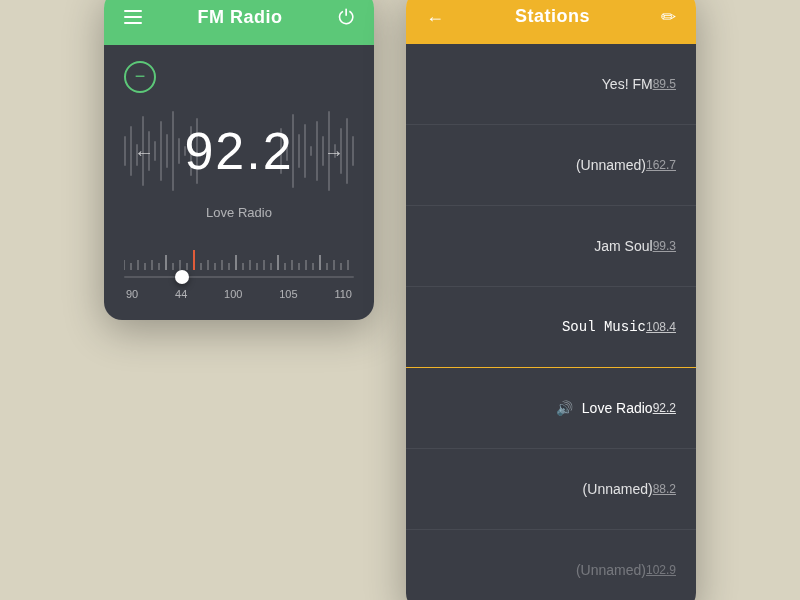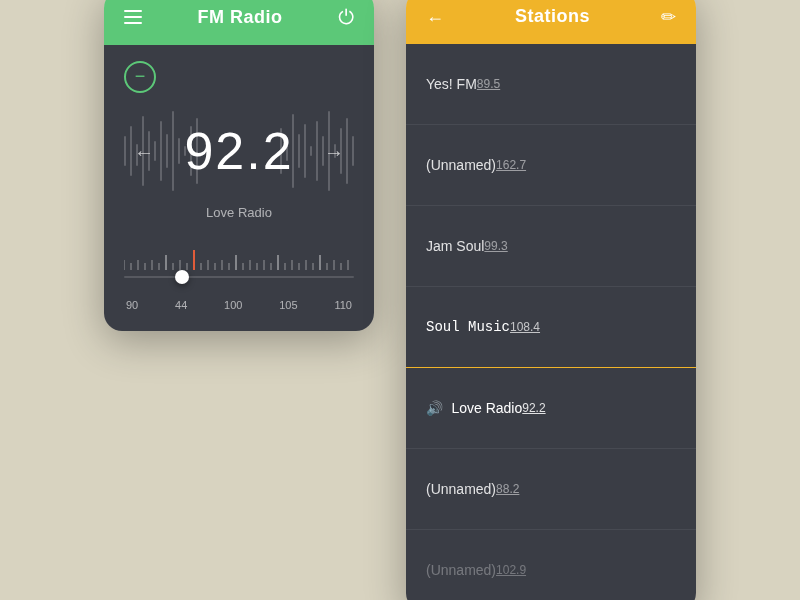--- a/index.html
+++ b/index.html
@@ -124,21 +124,21 @@
       gap: 5px;
       height: 30px;
       position: relative;
       margin-bottom: 8px;
     }
 
     .freq-labels {
       display: flex;
       justify-content: space-between;
       padding: 0 2px;
-      margin-top: 15px;
+      margin-top: 4px;
     }
 
     .freq-label {
       color: rgba(255,255,255,0.6);
       font-size: 11px;
     }
 
     
     .stations-card {
       width: 290px;
@@ -168,21 +168,21 @@
       cursor: pointer;
     }
 
     .stations-body {
       background-color: #3a3d45;
     }
 
     .station-item {
       display: flex;
       align-items: center;
-      justify-content: flex-start;
+      justify-content: flex-end;
       padding: 32px 20px;
       border-bottom: 1px solid rgba(255,255,255,0.07);
       cursor: pointer;
     }
 
     .station-item.highlighted {
       border-bottom: 1px solid #f0b429;
     }
 
     .station-item-left {

